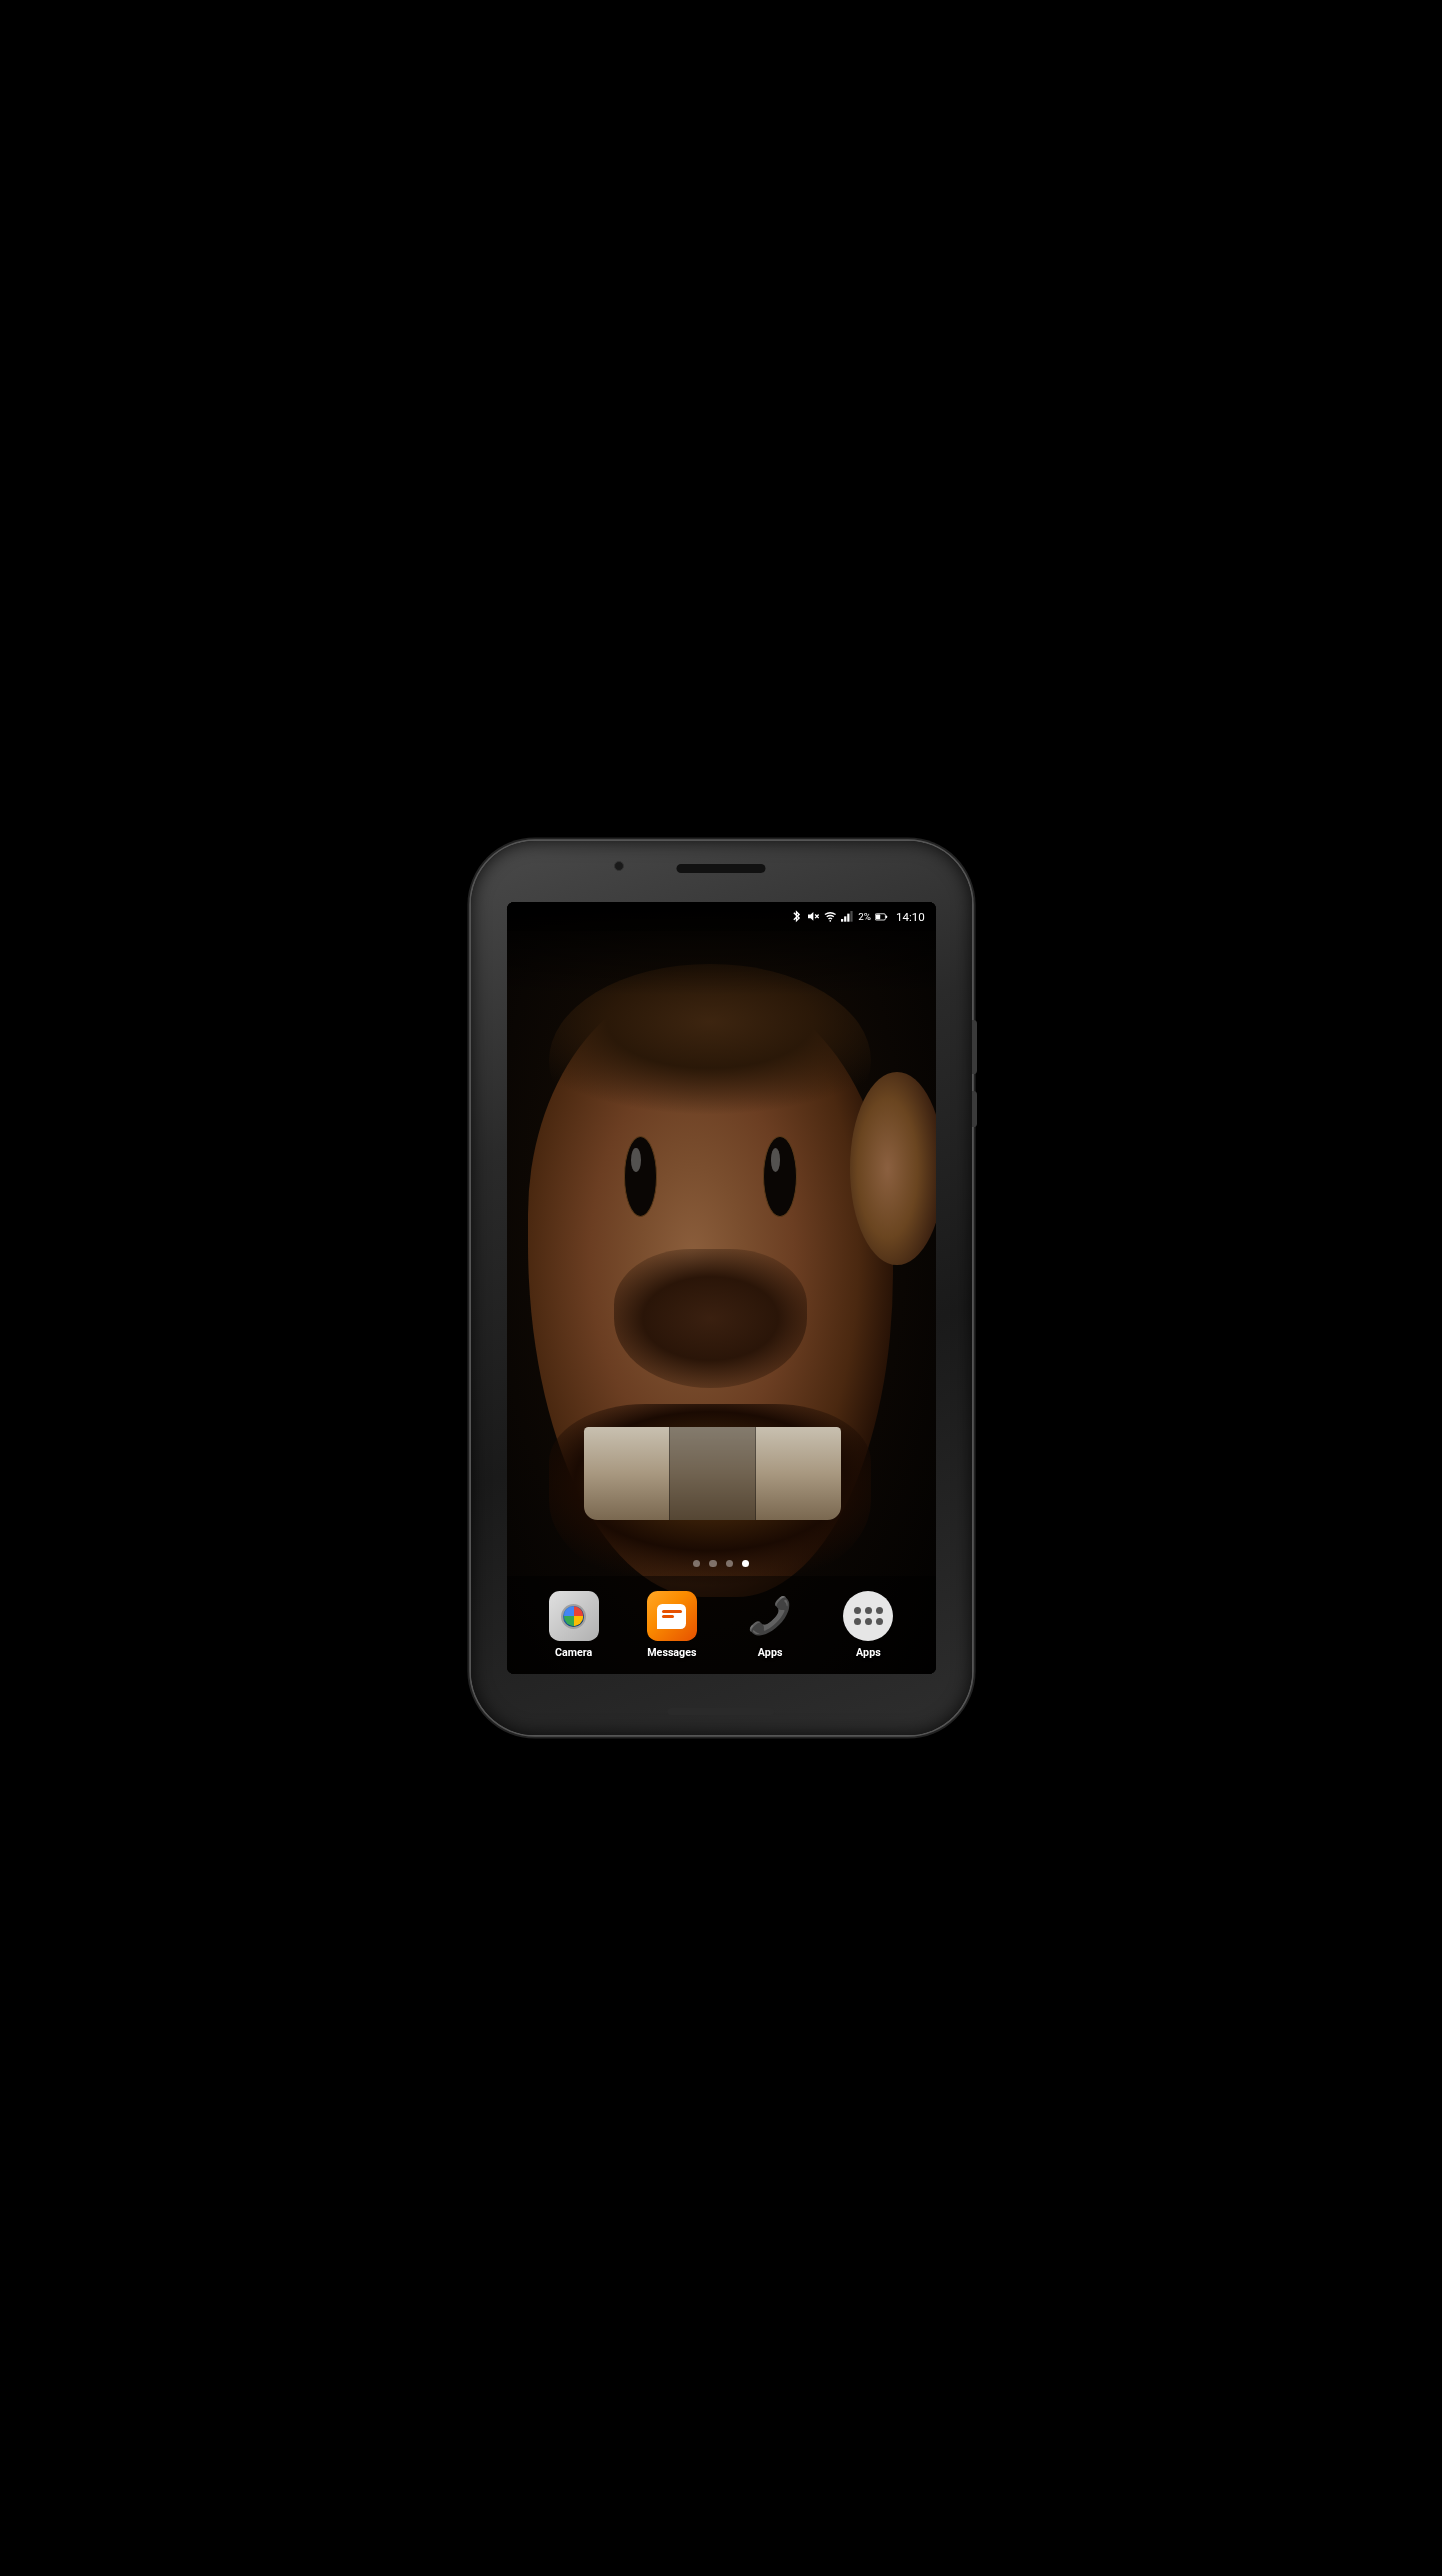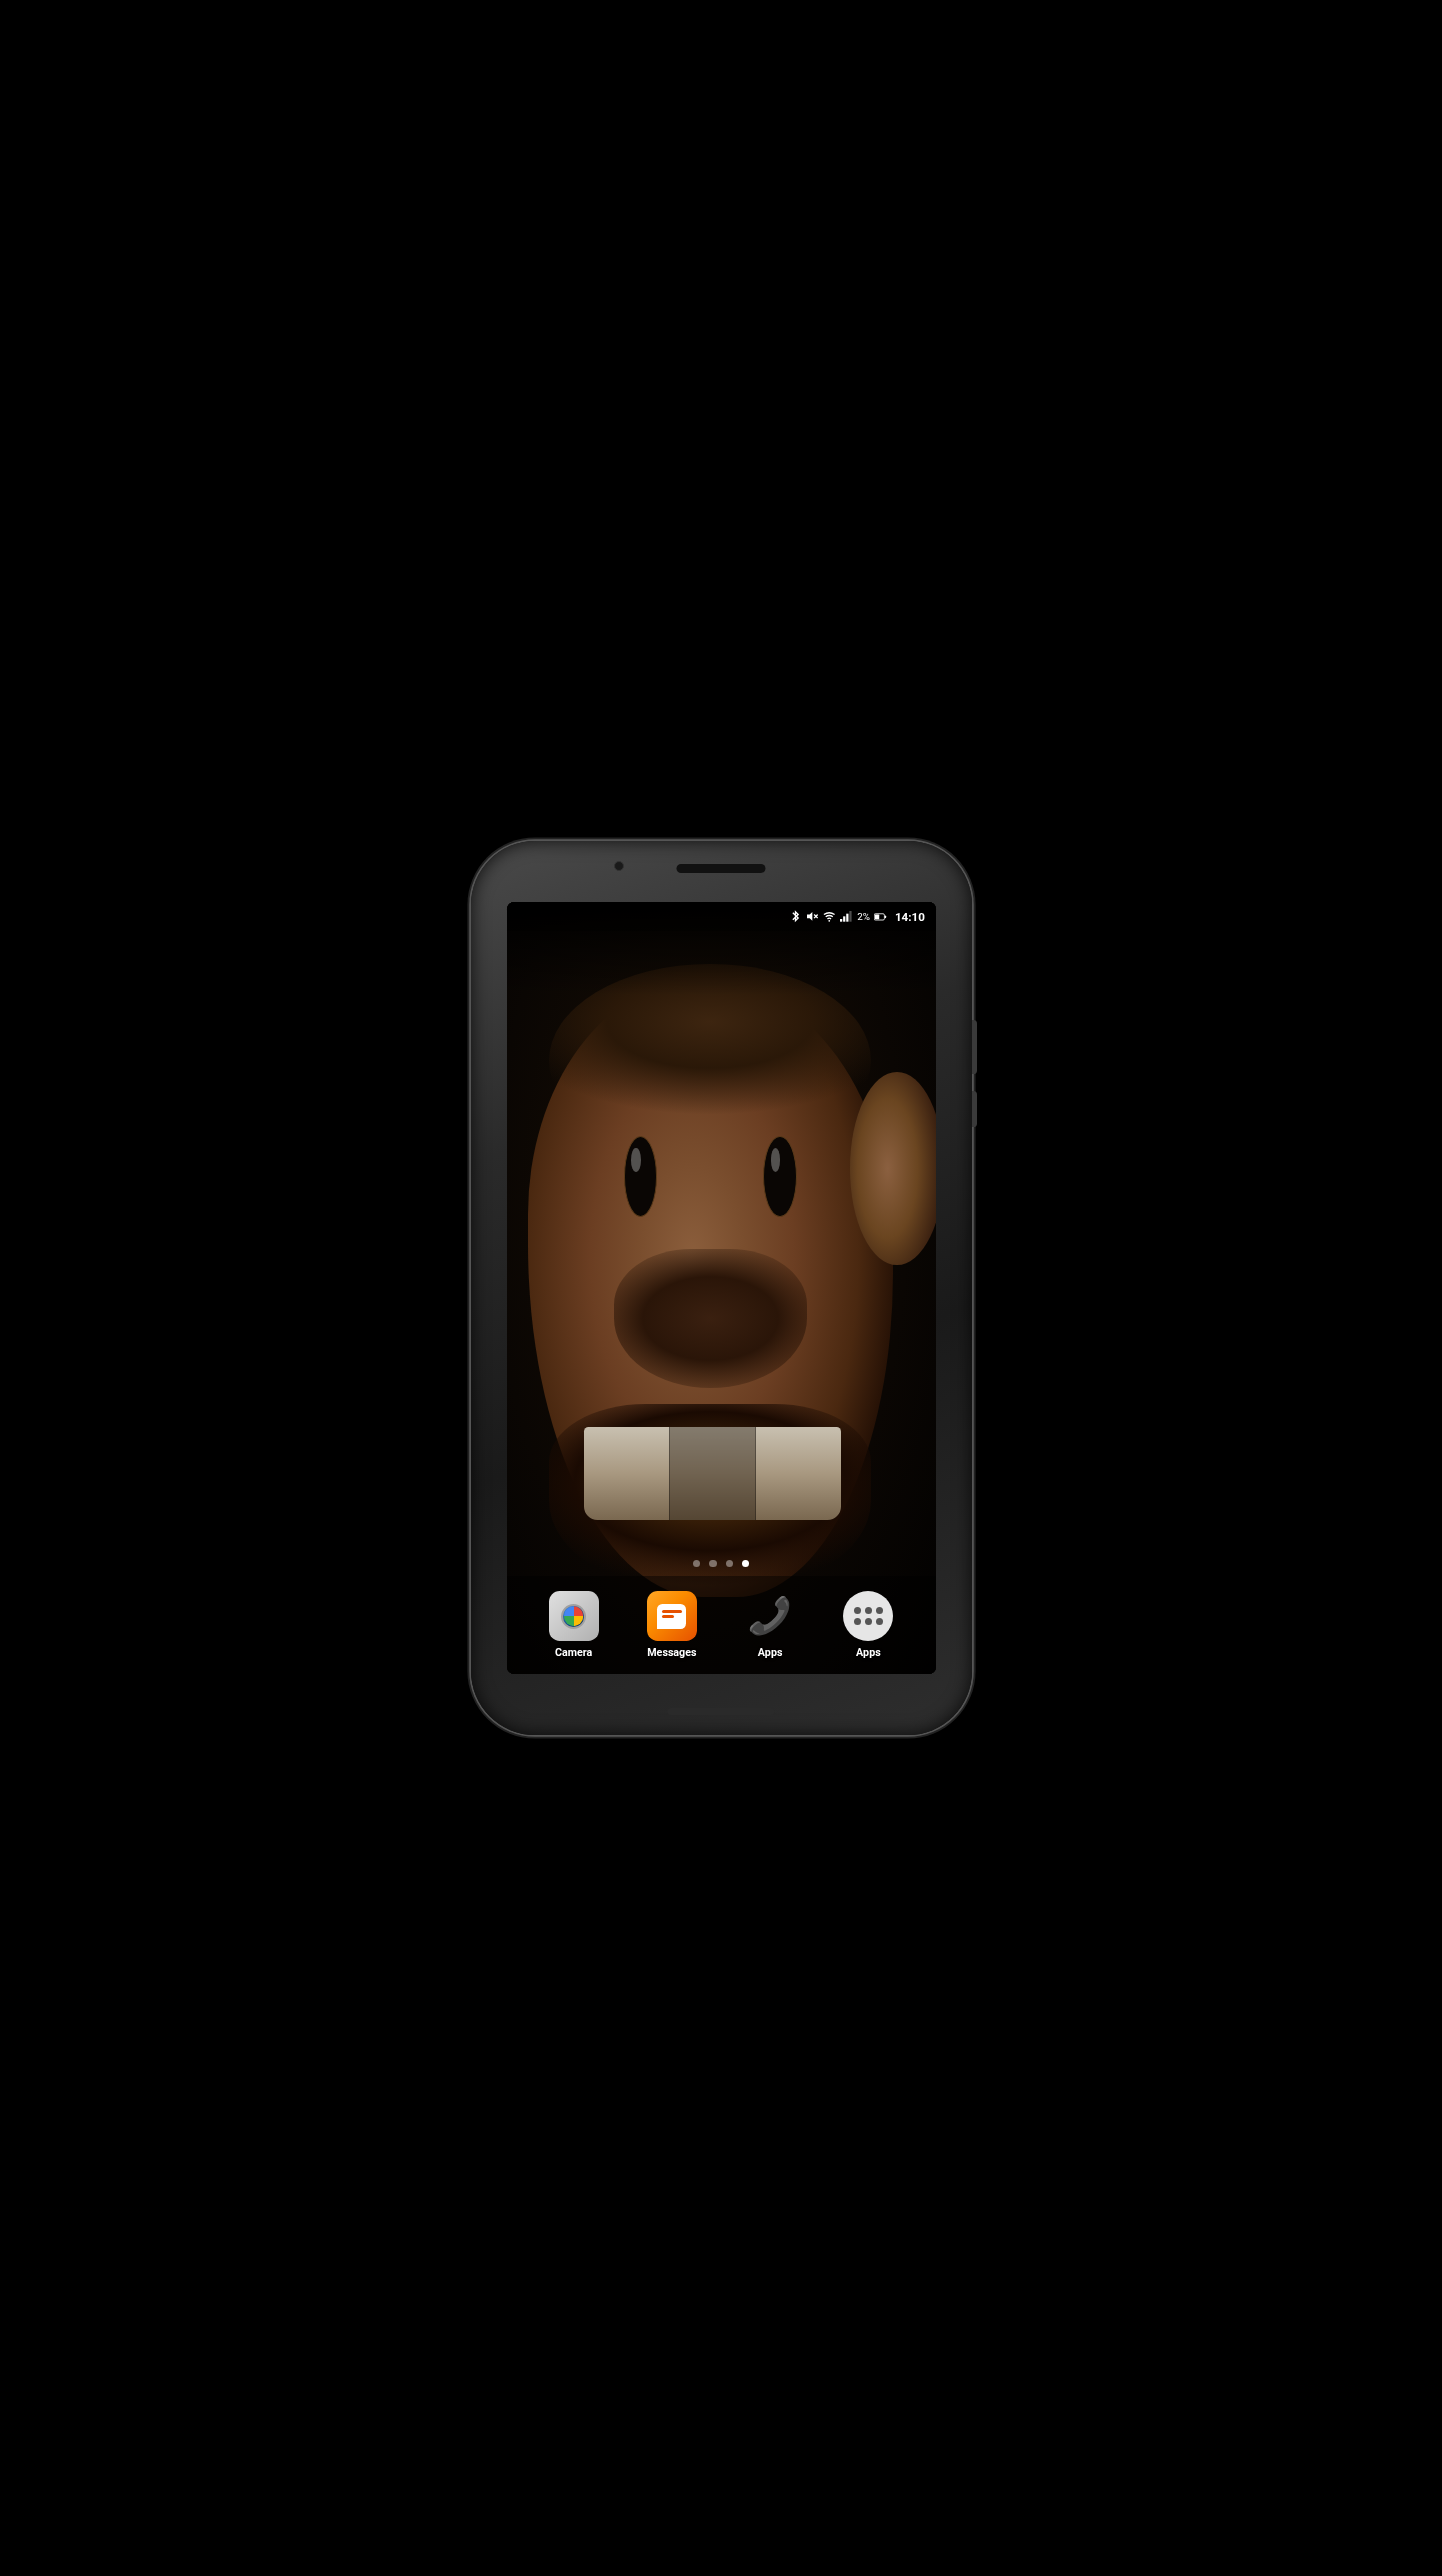--- a/index.html
+++ b/index.html
@@ -288,21 +288,21 @@
       width: 12.5px;
       height: 12.5px;
       display: flex;
       align-items: center;
       justify-content: center;
     }
 
     .status-time {
       color: #fff;
       font-size: 11.6px;
-      font-weight: 700;
+      font-weight: 400;
       margin-left: 3.6px;
     }
 
     
     .page-indicators {
       position: absolute;
       bottom: 107px;
       left: 0;
       right: 0;
       display: flex;

